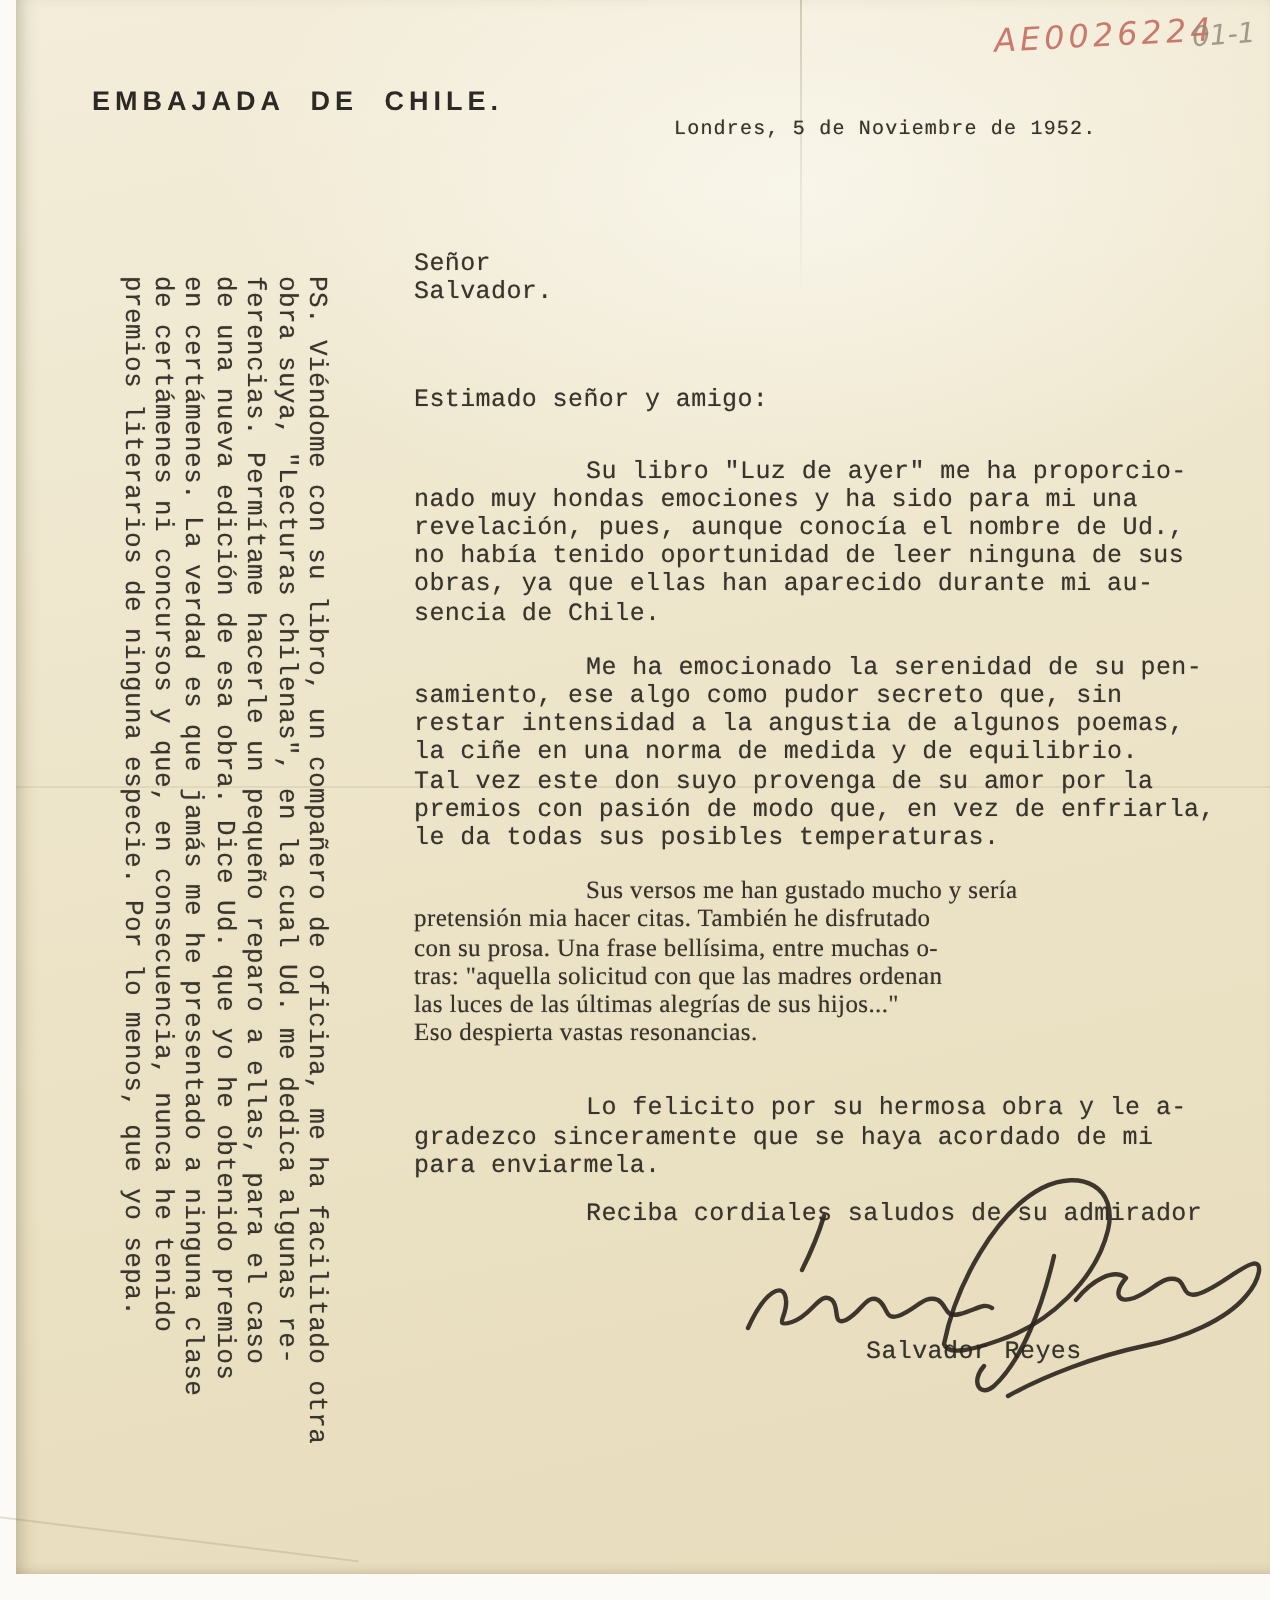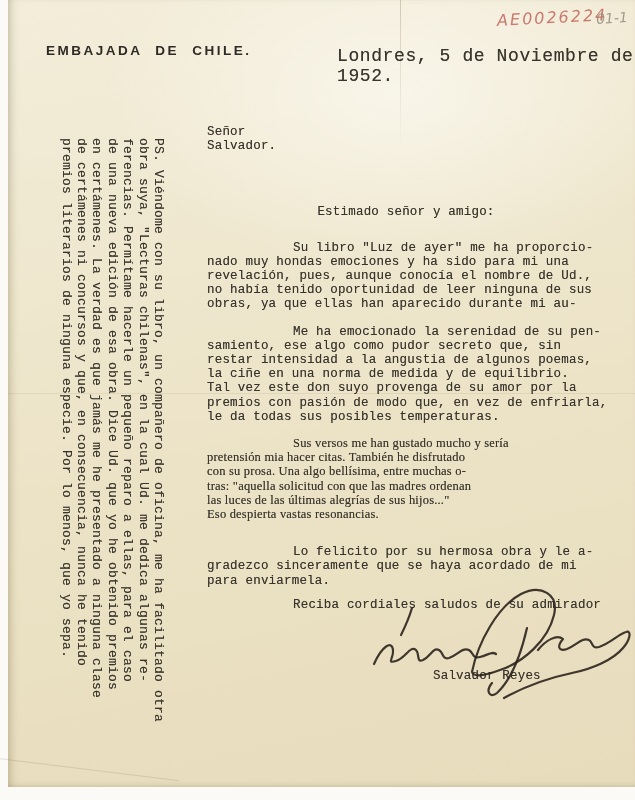--- a/index.html
+++ b/index.html
@@ -24,28 +24,28 @@
     background:rgba(120,100,65,.18);transform:rotate(7deg);}
   
   .pencil{position:absolute;font-family:"DejaVu Sans",sans-serif;font-style:italic;}
   .pencil-code{left:497px;top:8px;font-size:16px;letter-spacing:2px;color:#c2655a;
     transform:rotate(-3deg);opacity:.85;}
   .pencil-page{left:596px;top:10px;font-size:14px;color:#8e8779;transform:rotate(-4deg);opacity:.8;}
   
   .letterhead{position:absolute;left:46px;top:43px;
     font-family:Liberation Sans, sans-serif;font-weight:bold;
     font-size:13.5px;letter-spacing:2.5px;word-spacing:7px;color:#2d2a25;}
-  .dateline{position:absolute;left:337px;top:46px;font-size:18px;letter-spacing:.6px;color:#36312a;}
+  .dateline{position:absolute;left:337px;top:60px;font-size:10px;letter-spacing:.6px;color:#36312a;text-align:center;}
   
   .typed{color:#38332b;text-shadow:0 0 .4px rgba(56,51,43,.55);}
   .letter{position:absolute;left:207px;top:125px;width:398px;font-size:12.5px;
     line-height:14.2px;letter-spacing:.2px;}
   .tline{white-space:pre;}
   .para .tline.indent{padding-left:86px;}
-  .salutation{margin-top:52px;text-align:center;}
+  .salutation{margin-top:40px;}
   .para-1{margin-top:21px;}
   .para-2{margin-top:13px;}
   .para-3{margin-top:12px;font-family:Liberation Serif, serif;}
   .para-4{margin-top:24px;}
   .closing{margin-top:10px;padding-left:86px;white-space:pre;}
   .typed-name{position:absolute;left:433px;top:669px;font-size:12.5px;letter-spacing:.2px;}
   
   .postscript{
     position:absolute;left:166px;top:138px;width:602px;height:108px;
     transform:rotate(90deg);transform-origin:0 0;
@@ -77,34 +77,35 @@
       <div class="tline">Salvador.</div>
     </div>
   <div class="salutation tline">Estimado señor y amigo:</div>
   <div>
       <div class="para para-1">
         <div class="tline indent">Su libro "Luz de ayer" me ha proporcio-</div>
         <div class="tline">nado muy hondas emociones y ha sido para mi una</div>
         <div class="tline">revelación, pues, aunque conocía el nombre de Ud.,</div>
         <div class="tline">no había tenido oportunidad de leer ninguna de sus</div>
         <div class="tline">obras, ya que ellas han aparecido durante mi au-</div>
+        <div class="tline">sencia de Chile.</div>
       </div>
       <div class="para para-2">
         <div class="tline indent">Me ha emocionado la serenidad de su pen-</div>
         <div class="tline">samiento, ese algo como pudor secreto que, sin</div>
         <div class="tline">restar intensidad a la angustia de algunos poemas,</div>
         <div class="tline">la ciñe en una norma de medida y de equilibrio.</div>
         <div class="tline">Tal vez este don suyo provenga de su amor por la</div>
         <div class="tline">premios con pasión de modo que, en vez de enfriarla,</div>
         <div class="tline">le da todas sus posibles temperaturas.</div>
       </div>
       <div class="para para-3">
         <div class="tline indent">Sus versos me han gustado mucho y sería</div>
         <div class="tline">pretensión mia hacer citas. También he disfrutado</div>
-        <div class="tline">con su prosa. Una algo bellísima, entre muchas o-</div>
+        <div class="tline">con su prosa. Una frase bellísima, entre muchas o-</div>
         <div class="tline">tras: "aquella solicitud con que las madres ordenan</div>
         <div class="tline">las luces de las últimas alegrías de sus hijos..."</div>
         <div class="tline">Eso despierta vastas resonancias.</div>
       </div>
       <div class="para para-4">
         <div class="tline indent">Lo felicito por su hermosa obra y le a-</div>
         <div class="tline">gradezco sinceramente que se haya acordado de mi</div>
         <div class="tline">para enviarmela.</div>
       </div>
     </div>

